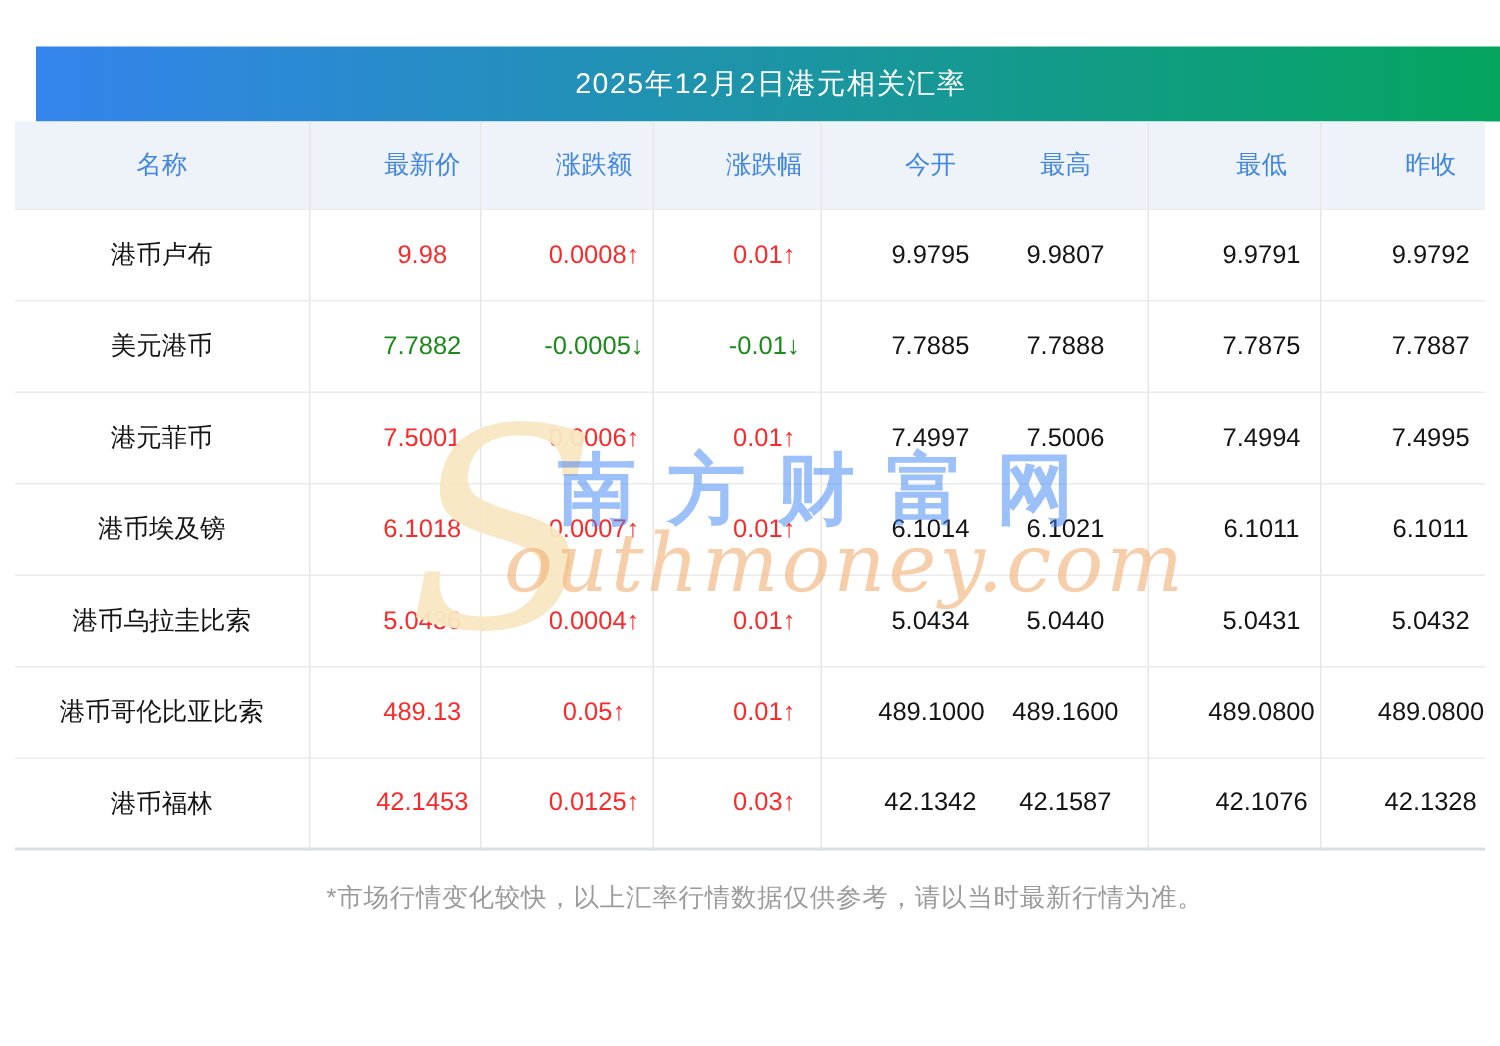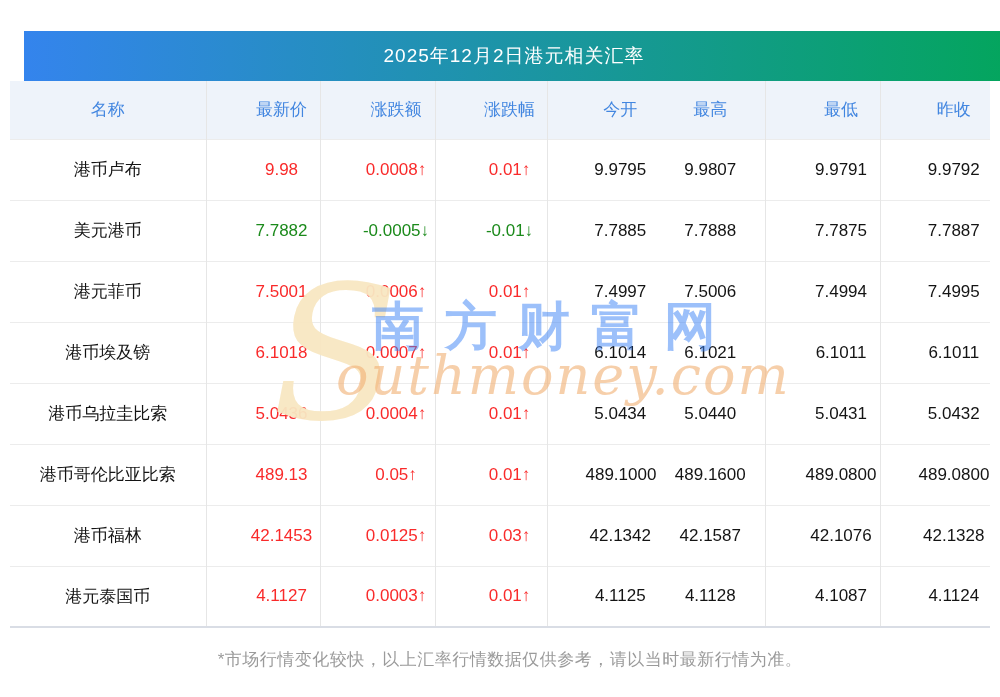--- a/index.html
+++ b/index.html
@@ -156,30 +156,20 @@
         <tr>
           <td class="">港币福林</td>
           <td class="bl up">42.1453</td>
           <td class="bl up">0.0125↑</td>
           <td class="bl up">0.03↑</td>
           <td class="bl">42.1342</td>
           <td class="">42.1587</td>
           <td class="bl">42.1076</td>
           <td class="bl">42.1328</td>
         </tr>
-        <tr>
-          <td class="">港元泰国币</td>
-          <td class="bl up">4.1127</td>
-          <td class="bl up">0.0003↑</td>
-          <td class="bl up">0.01↑</td>
-          <td class="bl">4.1125</td>
-          <td class="">4.1128</td>
-          <td class="bl">4.1087</td>
-          <td class="bl">4.1124</td>
-        </tr>
       </tbody>
   </table>
 
   <div class="footer-note">*市场行情变化较快，以上汇率行情数据仅供参考，请以当时最新行情为准。</div>
 </div>
 
 <div class="watermark">
   <span class="wm-s">S</span>
   <span class="wm-cn">南方财富网</span>
   <span class="wm-en">outhmoney.com</span>

